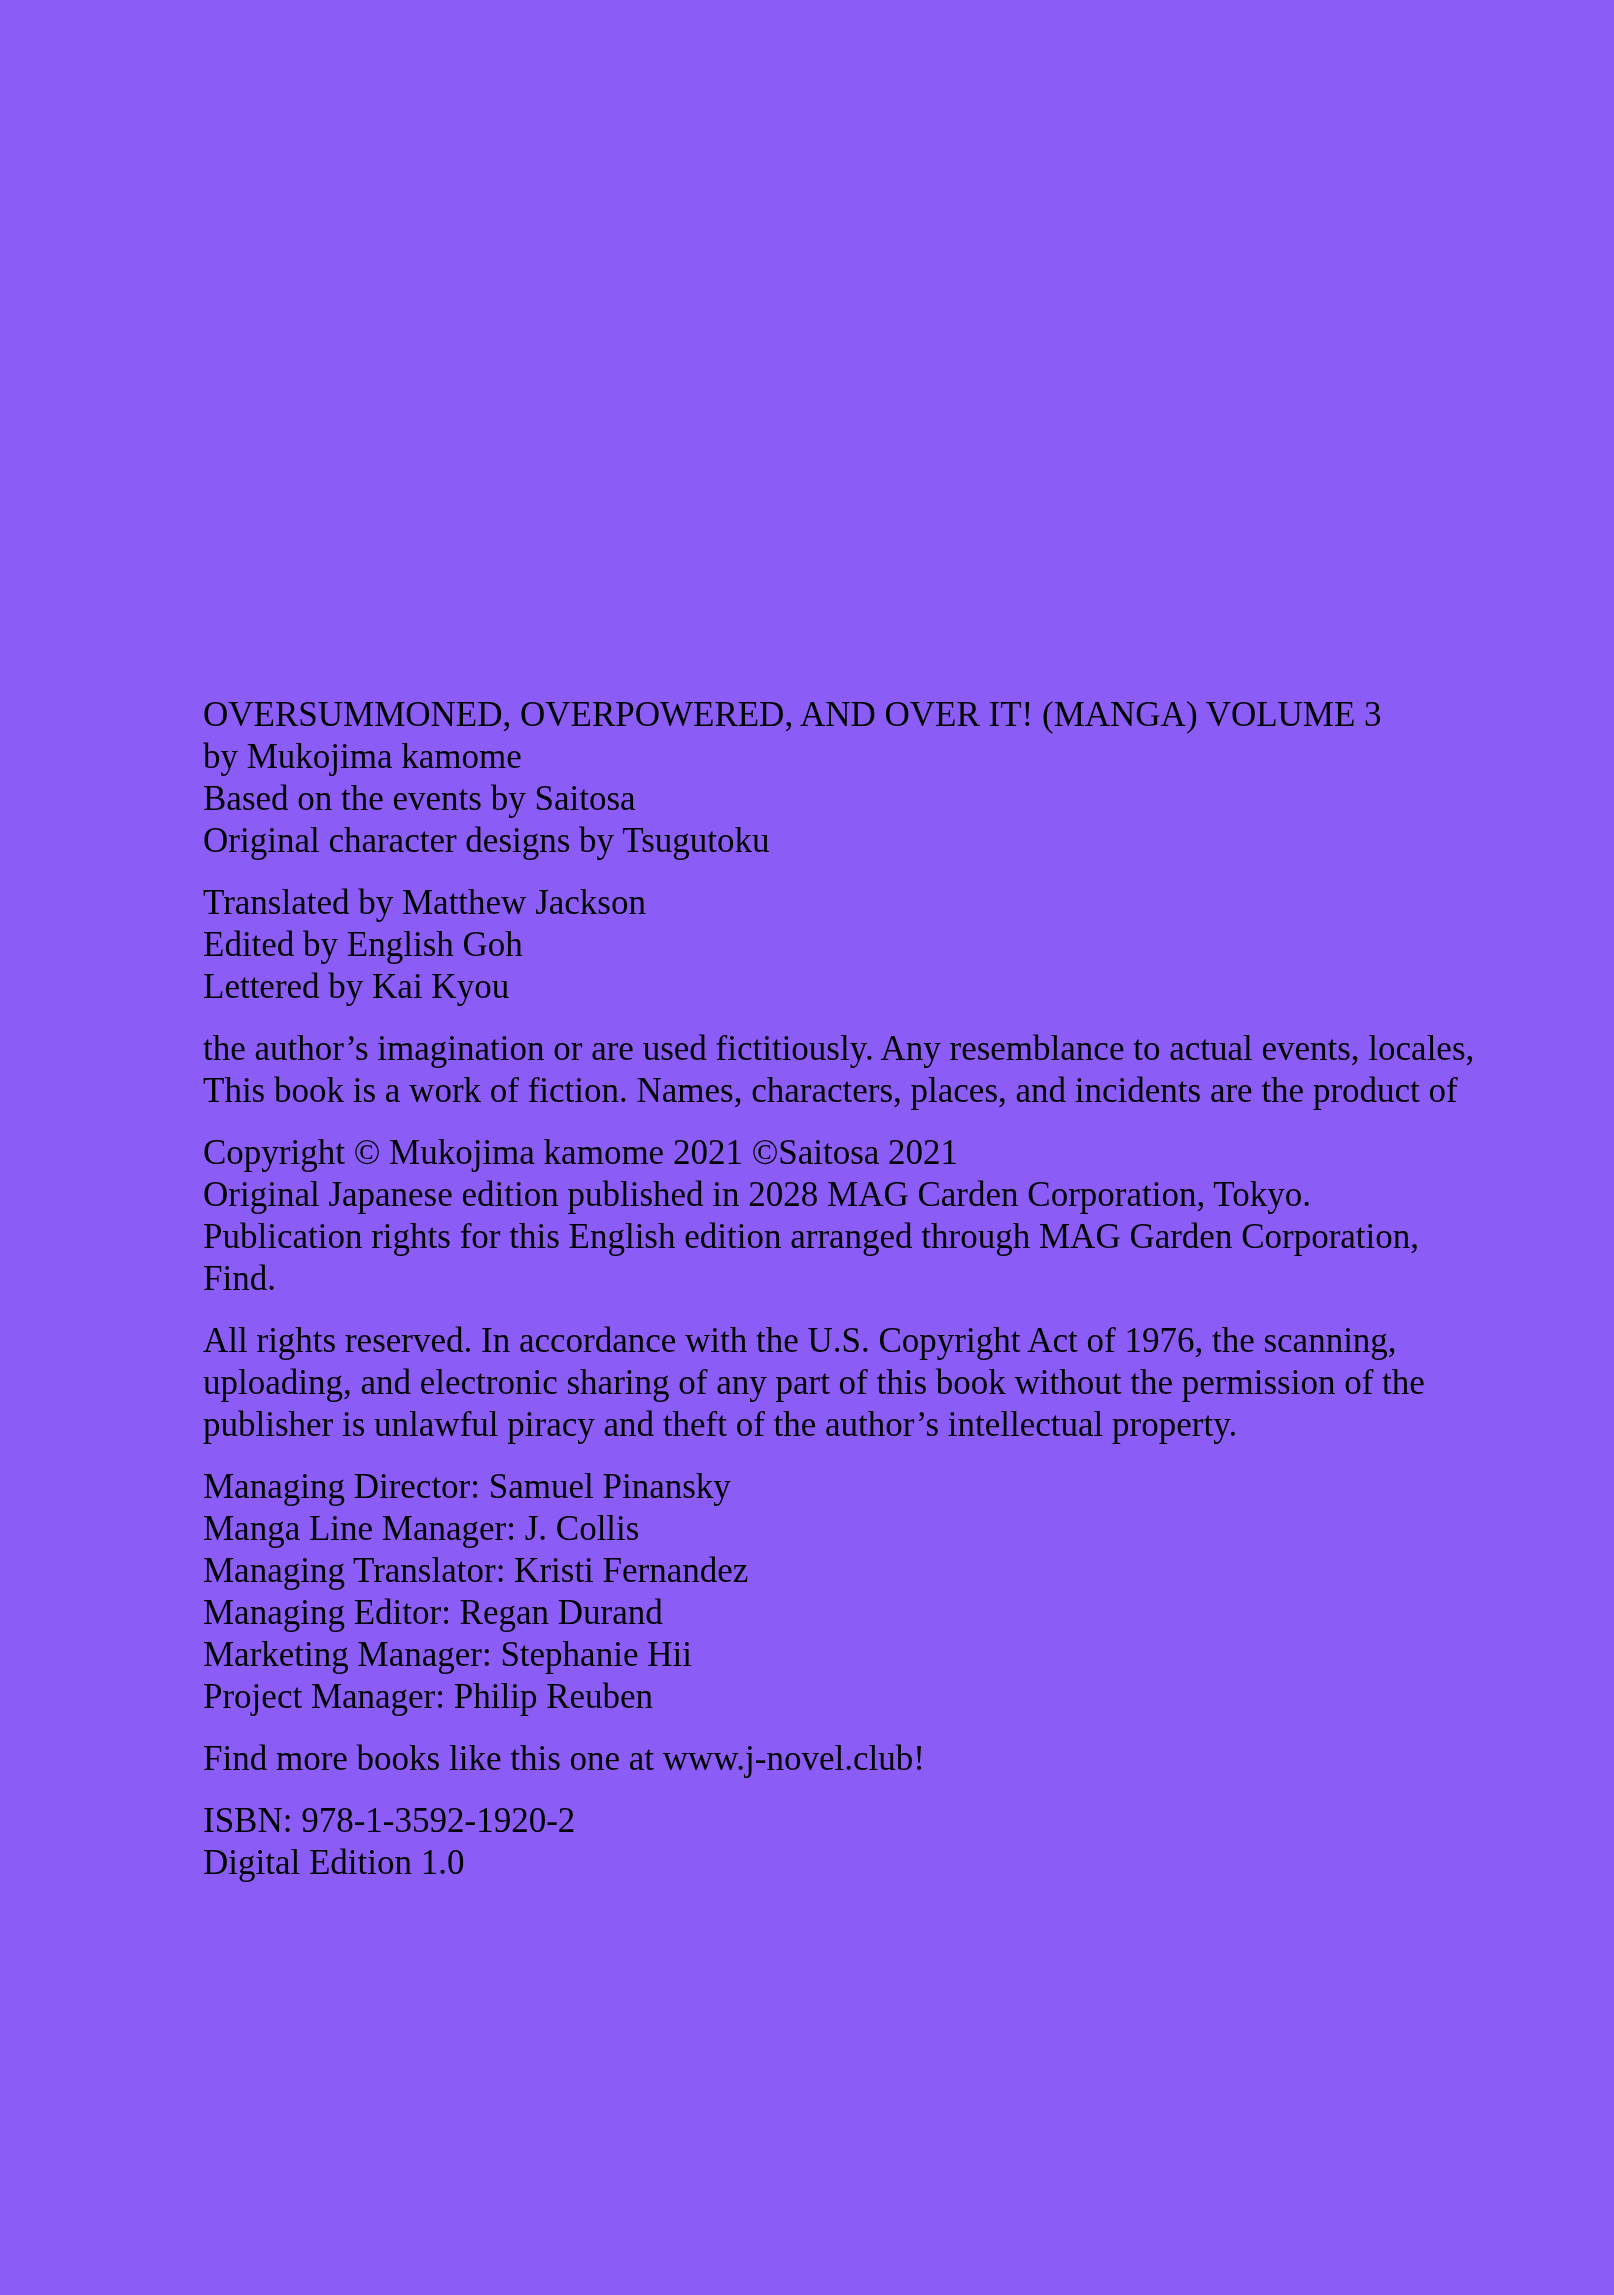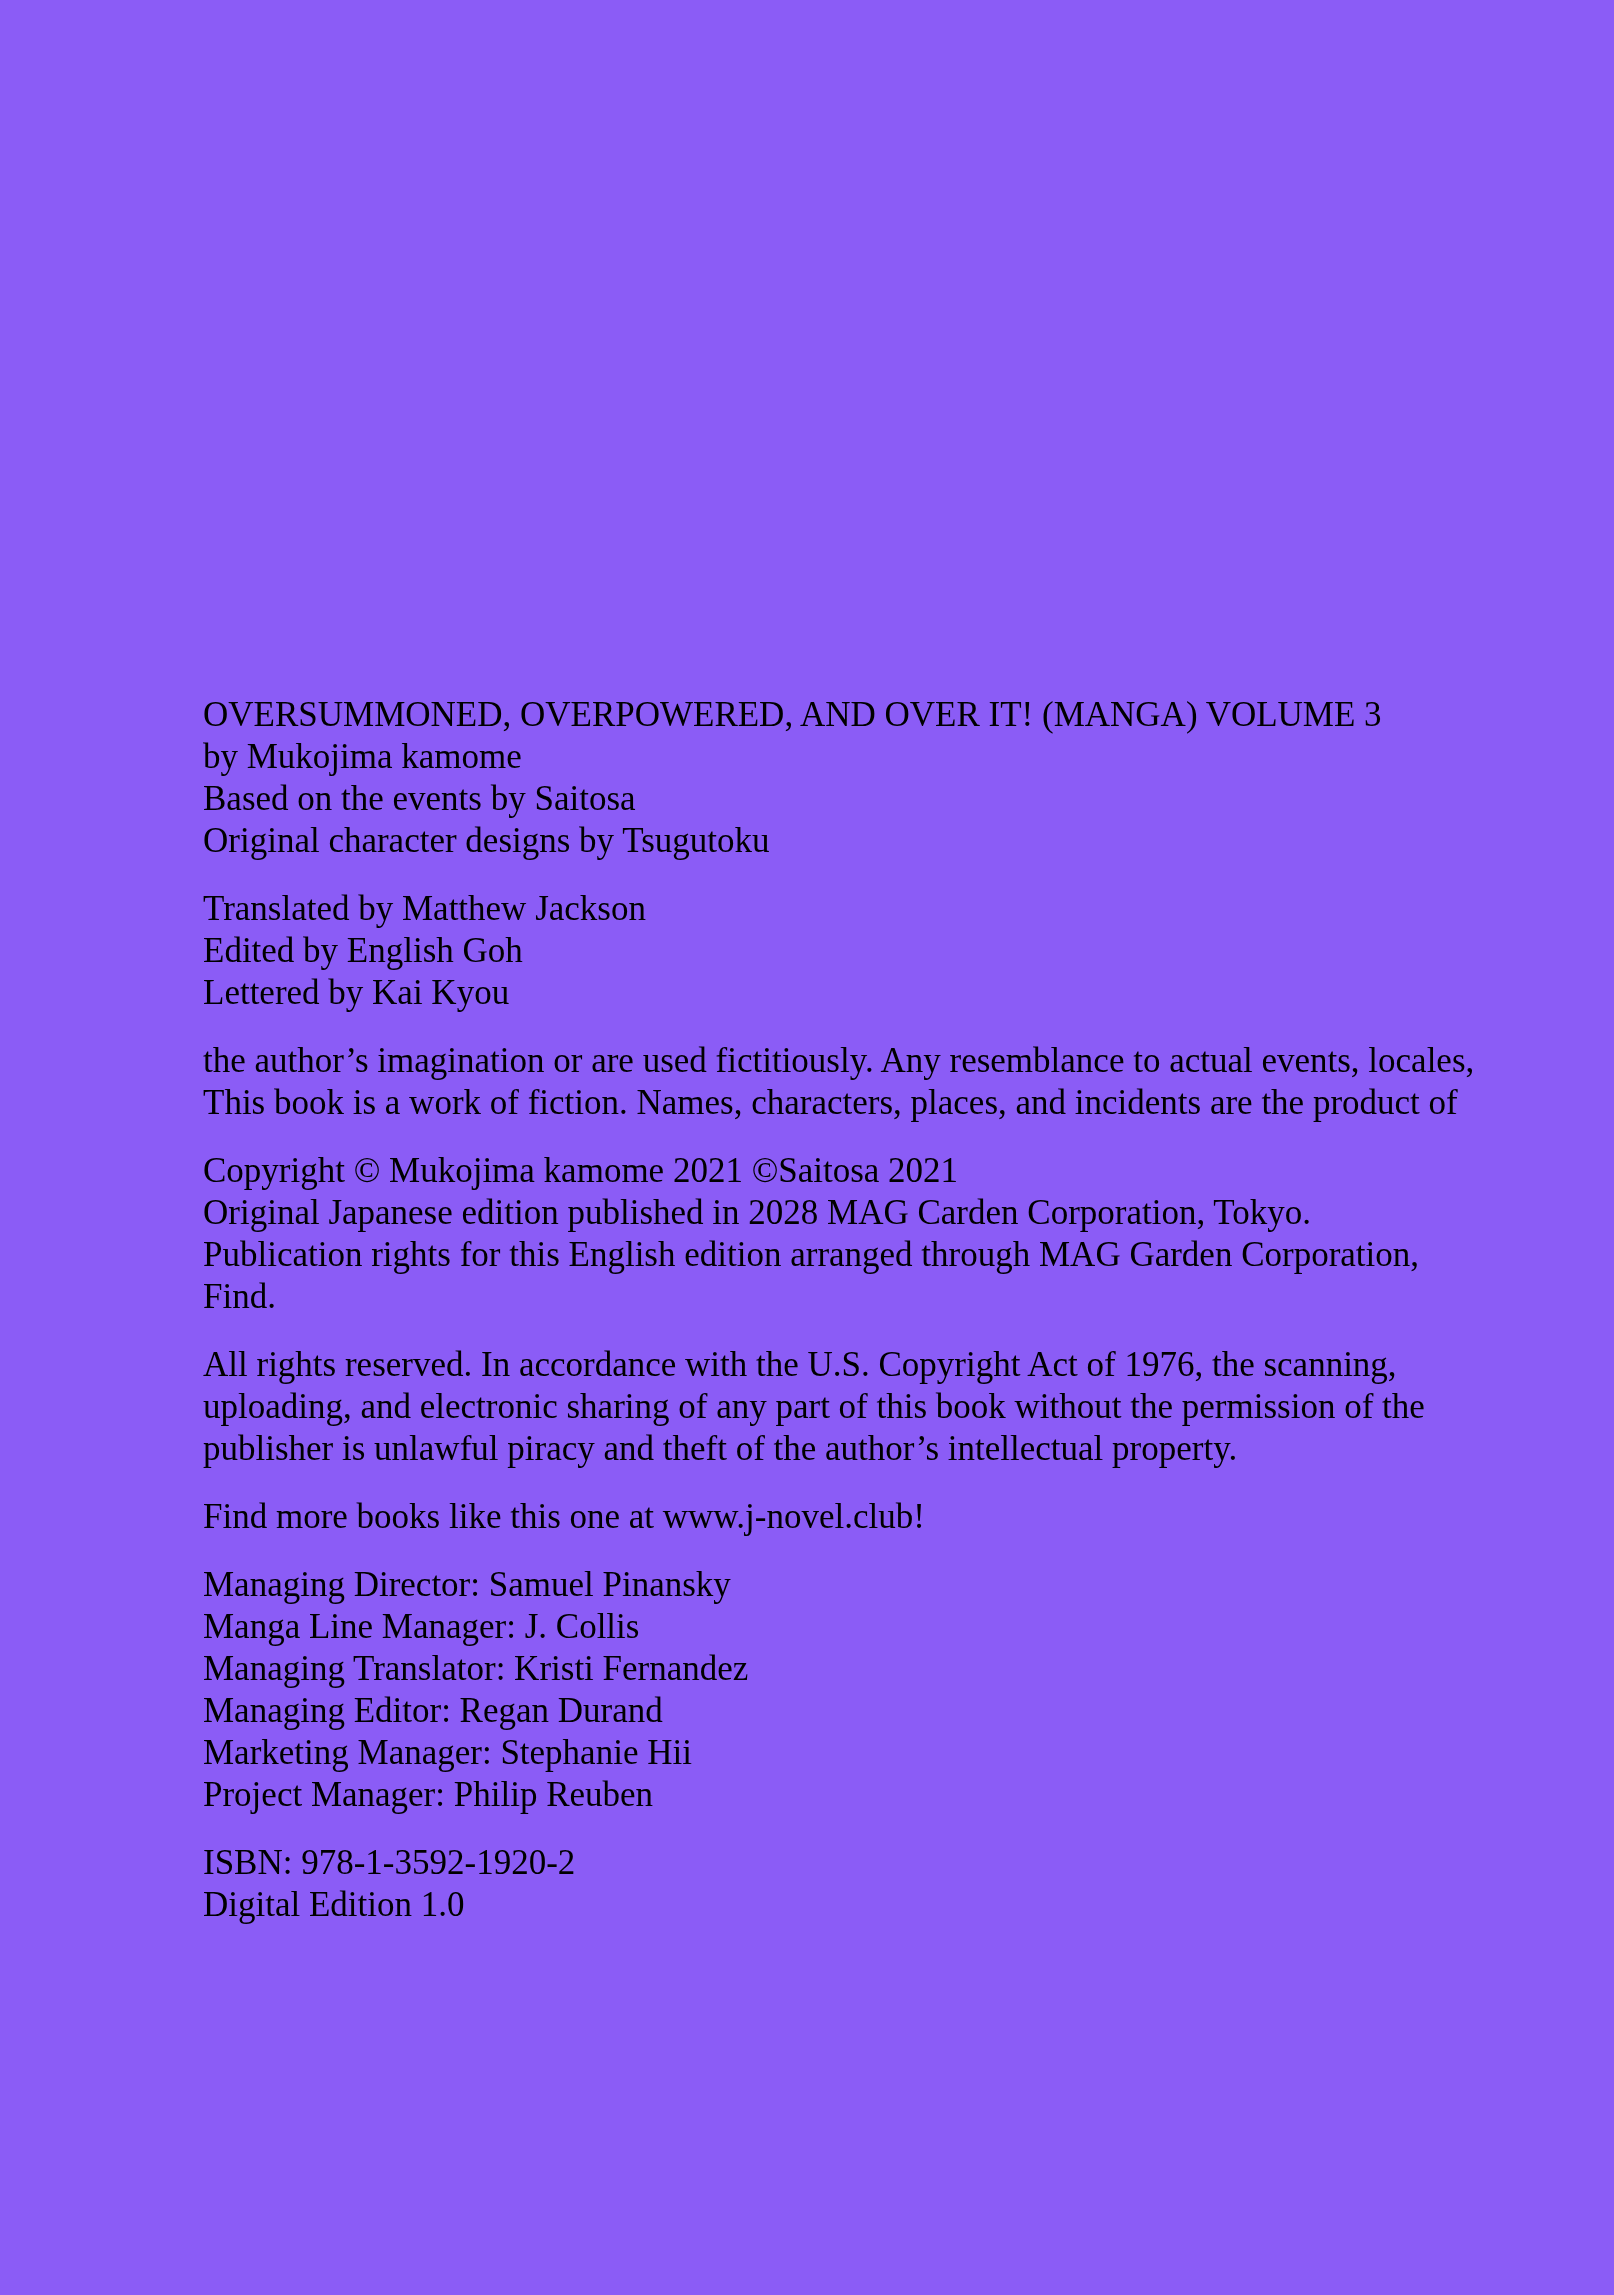--- a/index.html
+++ b/index.html
@@ -23,21 +23,21 @@
     left: 203px;
     top: 694px;
     width: 1350px;
     color: #000000;
     font-family: "Liberation Serif", "DejaVu Serif", serif;
     font-size: 35px;
     line-height: 42px;
     font-weight: 400;
   }
   .para + .para {
-    margin-top: 26px; 
+    margin-top: 20px; 
   }
   .line {
     white-space: nowrap;
   }
 </style>
 </head>
 <body>
 
 <div class="page">
   <div class="colophon">
@@ -67,30 +67,30 @@
       <div class="line">Find.</div>
     </div>
 
     <div class="para">
       <div class="line">All rights reserved. In accordance with the U.S. Copyright Act of 1976, the scanning,</div>
       <div class="line">uploading, and electronic sharing of any part of this book without the permission of the</div>
       <div class="line">publisher is unlawful piracy and theft of the author’s intellectual property.</div>
     </div>
 
     <div class="para">
-      <div class="line">Find more books like this one at www.j-novel.club!</div>
-    </div>
-
-    <div class="para">
       <div class="line">Managing Director: Samuel Pinansky</div>
       <div class="line">Manga Line Manager: J. Collis</div>
       <div class="line">Managing Translator: Kristi Fernandez</div>
       <div class="line">Managing Editor: Regan Durand</div>
       <div class="line">Marketing Manager: Stephanie Hii</div>
       <div class="line">Project Manager: Philip Reuben</div>
+    </div>
+
+    <div class="para">
+      <div class="line">Find more books like this one at www.j-novel.club!</div>
     </div>
 
     <div class="para">
       <div class="line">ISBN: 978-1-3592-1920-2</div>
       <div class="line">Digital Edition 1.0</div>
     </div>
 
   </div>
 </div>
 

